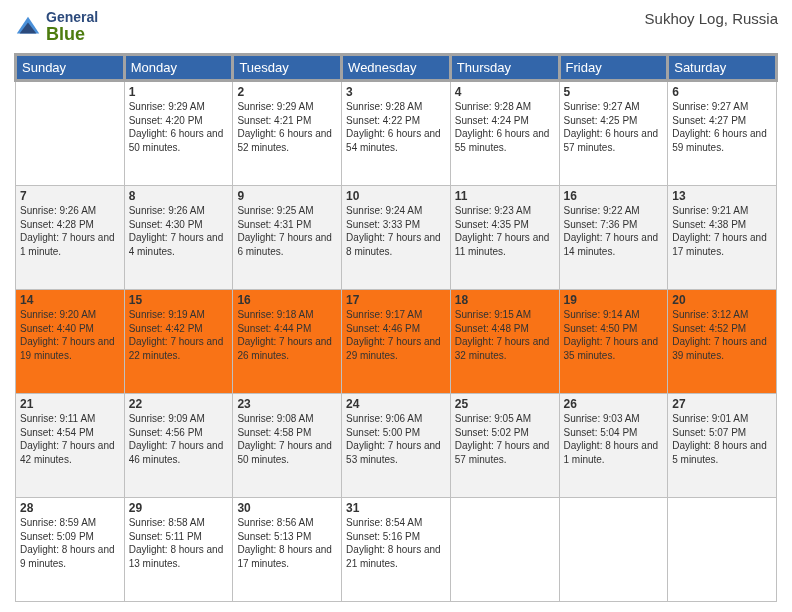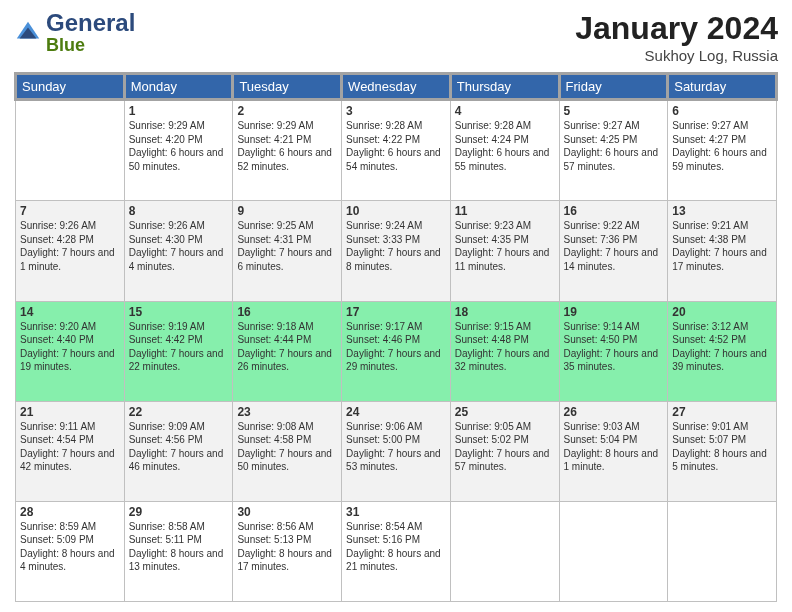--- a/index.html
+++ b/index.html
@@ -27,21 +27,21 @@
       display: flex;
       align-items: center;
       gap: 4px;
     }
     .logo-text {
       display: flex;
       flex-direction: column;
       line-height: 1.1;
     }
     .logo-general {
-      font-size: 24px;
+      font-size: 14px;
       font-weight: bold;
       color: #2c4a7c;
     }
     .logo-blue {
       font-size: 18px;
       font-weight: bold;
       color: #4d7c0f;
     }
     .logo-icon {
       width: 28px;
@@ -93,41 +93,40 @@
     }
     .day-info {
       font-size: 10px;
       line-height: 1.35;
     }
     .empty-cell {
       background: #fafafa;
     }
     .calendar tbody tr:nth-child(1) td { background: #ffffff; }
     .calendar tbody tr:nth-child(2) td { background: #f2f2f2; }
-    .calendar tbody tr:nth-child(3) td { background: #86efac; }
+    .calendar tbody tr:nth-child(3) td { background: #f97316; }
     .calendar tbody tr:nth-child(4) td { background: #f2f2f2; }
     .calendar tbody tr:nth-child(5) td { background: #ffffff; border-radius: 30px; }
   </style>
 </head>
 <body>
 
 <div class="page">
   <div class="header">
     <div class="logo">
       <svg class="logo-icon" viewBox="0 0 40 40" xmlns="http://www.w3.org/2000/svg">
         <polygon points="20,4 36,28 4,28" fill="#4a90d9"></polygon>
         <polygon points="20,12 32,28 8,28" fill="#2c4a7c"></polygon>
       </svg>
       <div class="logo-text">
         <span class="logo-general">General</span>
         <span class="logo-blue">Blue</span>
       </div>
     </div>
     <div class="title-area">
-      <div class="month-title">January 2024</div>
       <div class="location">Sukhoy Log, Russia</div>
     </div>
   </div>
 
   <table class="calendar">
     <thead>
       <tr>
         <th>Sunday</th>
         <th>Monday</th>
         <th>Tuesday</th>
@@ -362,21 +361,21 @@
             <div>Daylight: 8 hours and 5 minutes.</div>
           </div>
           </td>
         </tr>
         <tr>
           <td>
             <span class="day-num">28</span>
           <div class="day-info">
             <div>Sunrise: 8:59 AM</div>
             <div>Sunset: 5:09 PM</div>
-            <div>Daylight: 8 hours and 4 minutes.</div>
+            <div>Daylight: 8 hours and 9 minutes.</div>
           </div>
           </td>
           <td>
             <span class="day-num">29</span>
           <div class="day-info">
             <div>Sunrise: 8:58 AM</div>
             <div>Sunset: 5:11 PM</div>
             <div>Daylight: 8 hours and 13 minutes.</div>
           </div>
           </td>

